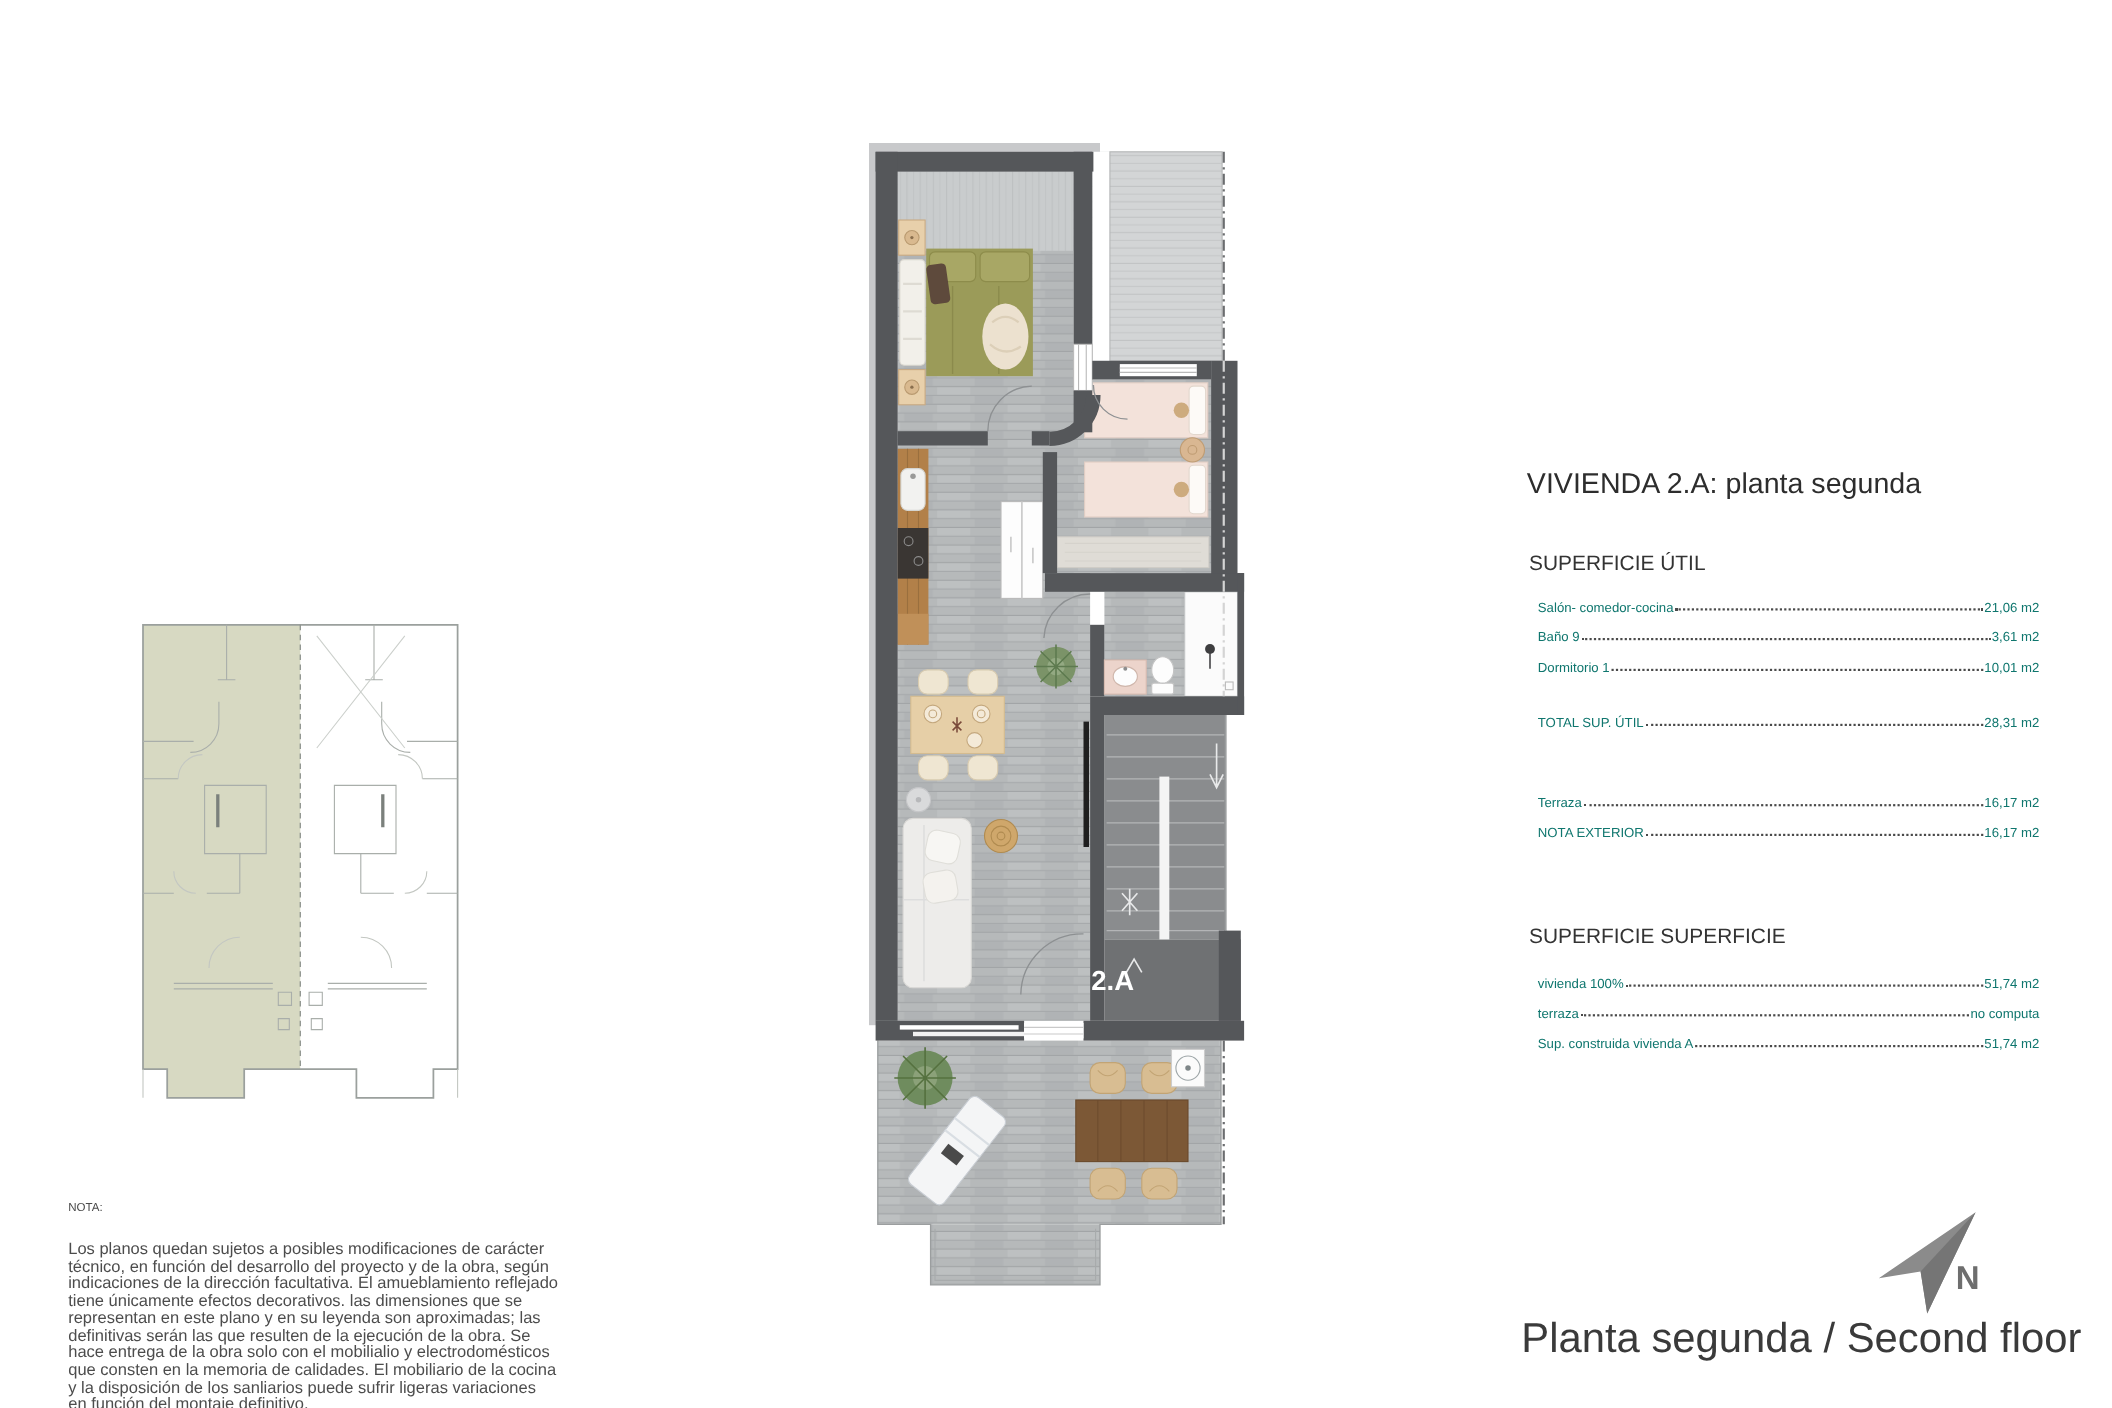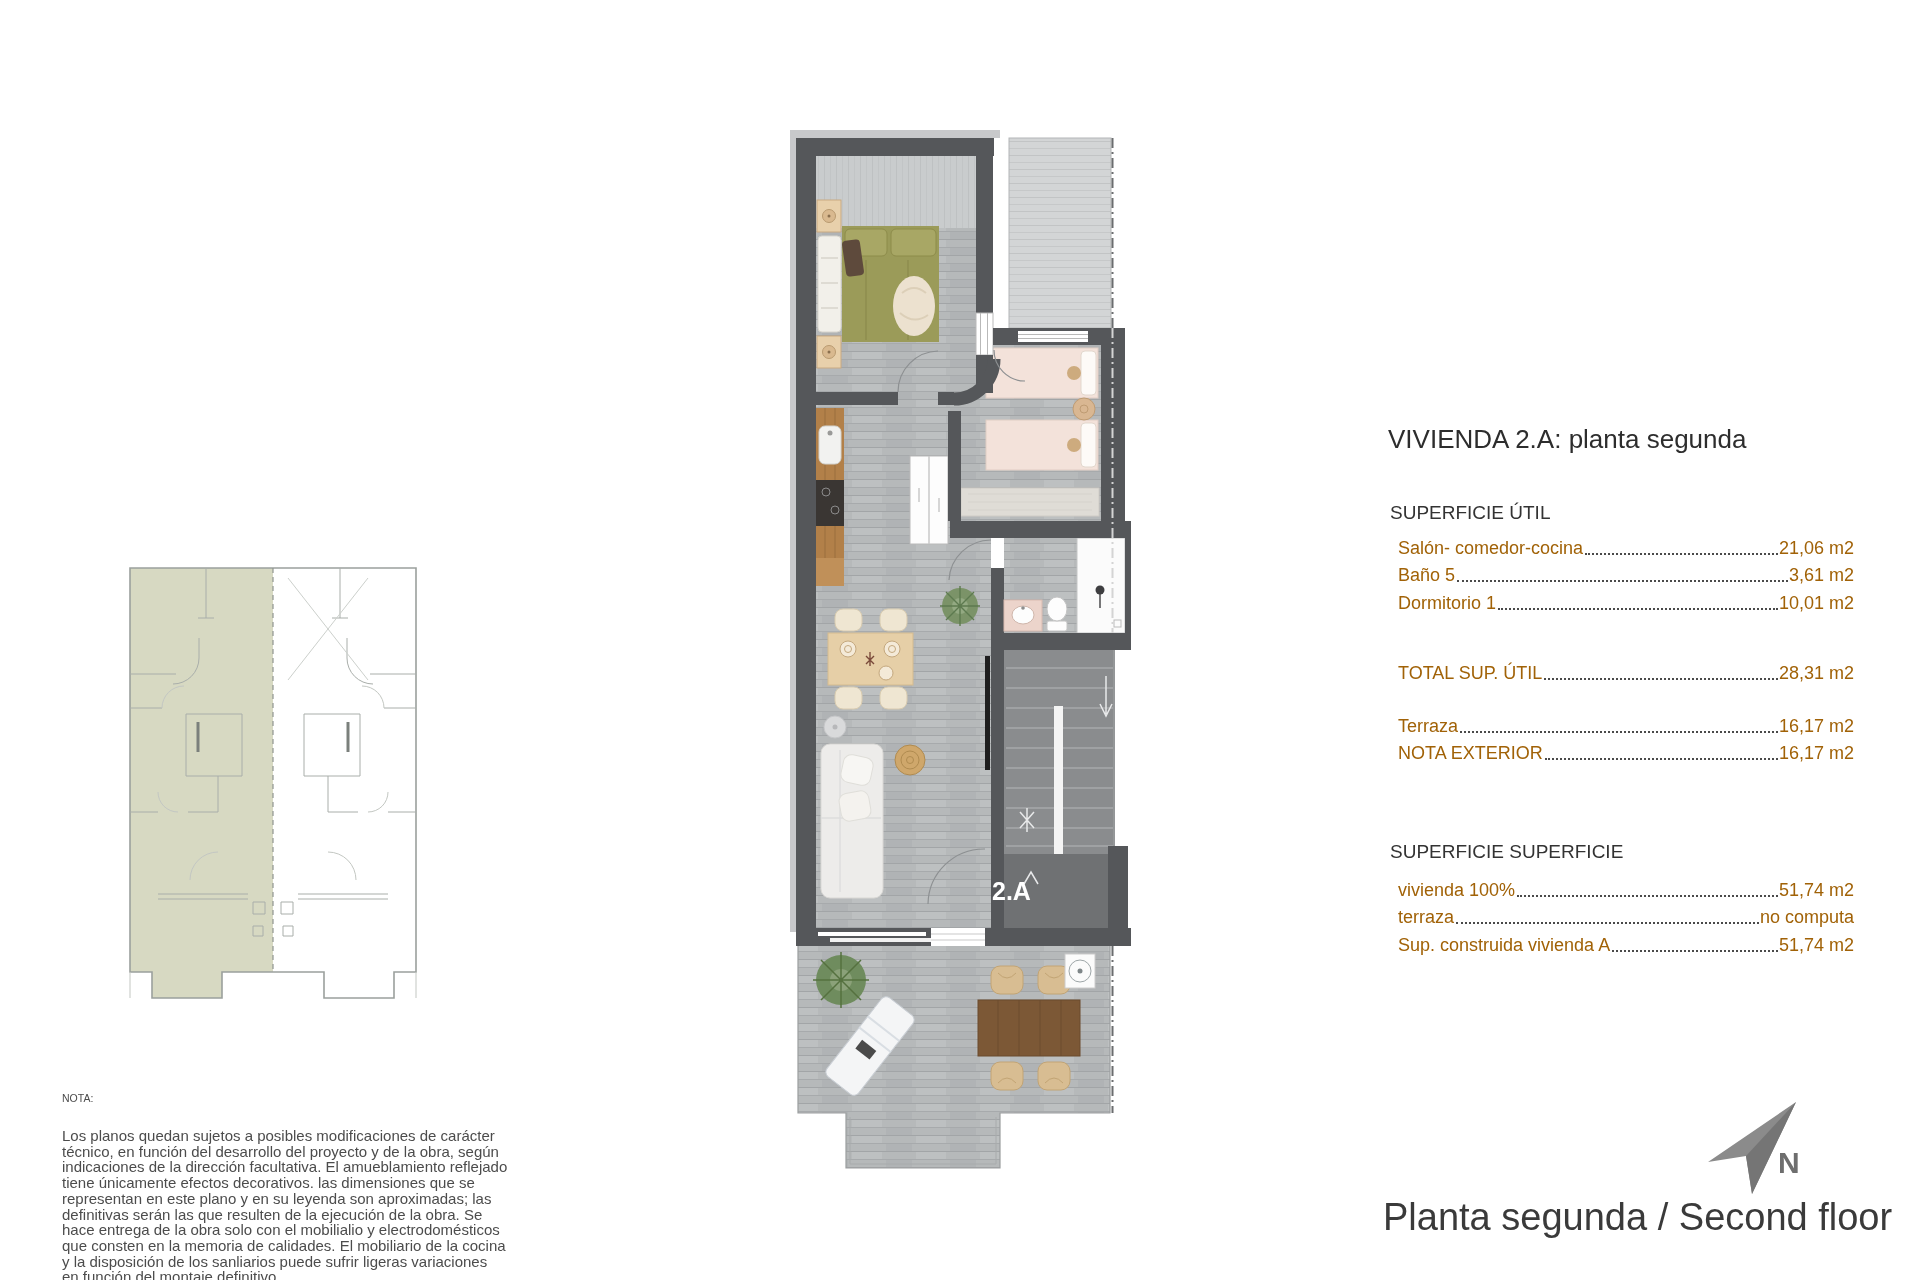--- a/index.html
+++ b/index.html
@@ -15,21 +15,21 @@
   .sheet-title{
     left:1388px;top:424px;width:490px;
     font-size:26px;color:#2d2d2d;letter-spacing:0px;white-space:nowrap;
   }
   .sec-heading{
     font-size:19px;color:#333;white-space:nowrap;margin-top:24px;
   }
   .rows-block{width:456px;}
   .leader-row{
     display:flex;align-items:flex-end;height:27.5px;
-    font-size:18px;color:#a16207;
+    font-size:12px;color:#0f766e;
   }
   .leader-row .lbl{white-space:nowrap;}
   .leader-row .dots{
     flex:1;border-bottom:2px dotted #4a4a4a;margin:0 1px 4px 2px;min-width:12px;
   }
   .leader-row .val{white-space:nowrap;}
 
   
   .nota-heading{left:62px;top:1092px;font-size:10.5px;color:#4a4a4a;}
   .nota-body{
@@ -63,32 +63,32 @@
 
 <div class="abs sec-heading" style="left:1390px;top:478px;">SUPERFICIE ÚTIL</div>
 
 <div class="abs rows-block" style="left:1398px;top:531px;">
   <div class="leader-row">
     <span class="lbl">Salón- comedor-cocina</span>
     <span class="dots"></span>
     <span class="val">21,06 m2</span>
   </div>
   <div class="leader-row">
-    <span class="lbl">Baño 5</span>
+    <span class="lbl">Baño 9</span>
     <span class="dots"></span>
     <span class="val">3,61 m2</span>
   </div>
   <div class="leader-row">
     <span class="lbl">Dormitorio 1</span>
     <span class="dots"></span>
     <span class="val">10,01 m2</span>
   </div>
 </div>
 
-<div class="abs rows-block" style="left:1398px;top:656px;text-align:right;">
+<div class="abs rows-block" style="left:1398px;top:636px;text-align:right;">
   <div class="leader-row">
     <span class="lbl">TOTAL SUP. ÚTIL</span>
     <span class="dots"></span>
     <span class="val">28,31 m2</span>
   </div>
 </div>
 
 <div class="abs rows-block" style="left:1398px;top:709px;">
   <div class="leader-row">
     <span class="lbl">Terraza</span>

